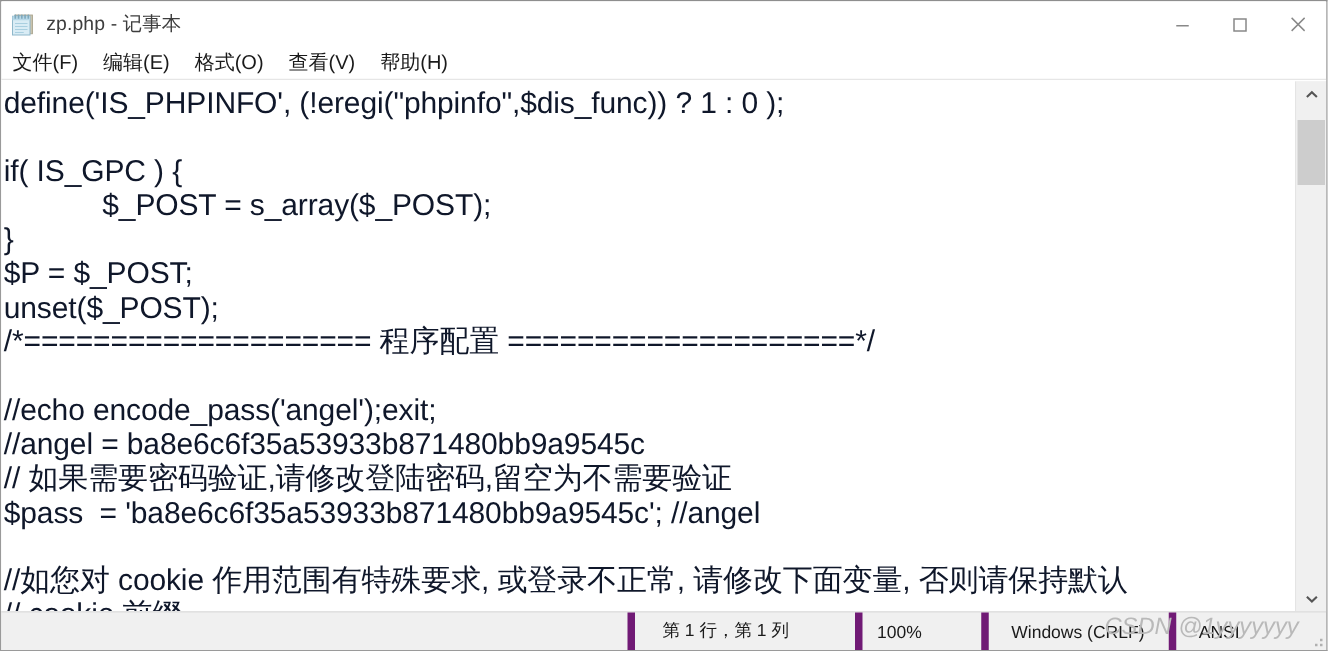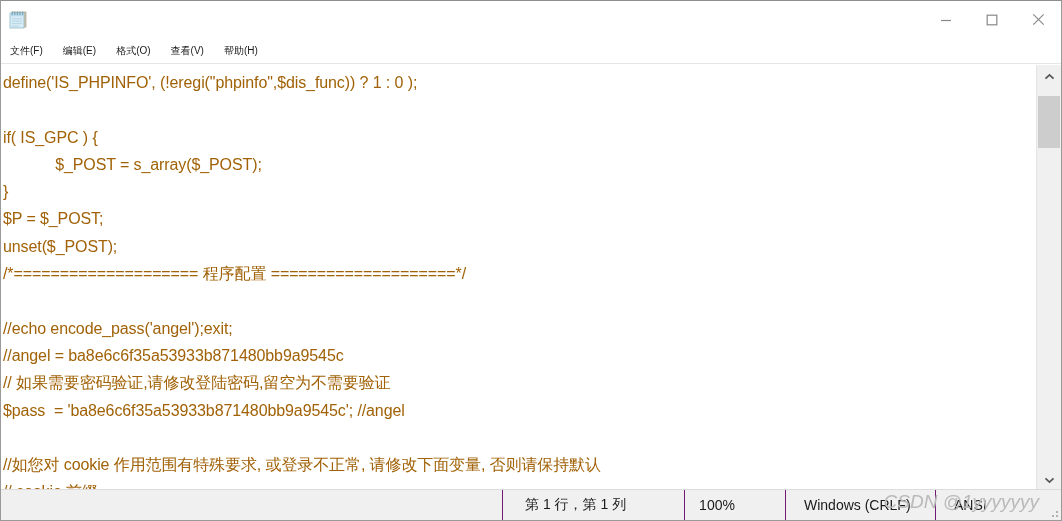--- a/index.html
+++ b/index.html
@@ -77,21 +77,21 @@
   #menubar {
     height: 25px;
     min-height: 25px;
     background: #ffffff;
     display: flex;
     align-items: center;
     padding-left: 9px;
     border-bottom: 1px solid #e6e6e6;
   }
   .menu-item {
-    font-size: 10px;
+    font-size: 16px;
     color: #1a1a1a;
     padding: 0 9px 0 0;
     margin-right: 11px;
     white-space: nowrap;
     line-height: 25px;
   }
 
   
   #editor-area {
     flex: 1 1 auto;
@@ -103,23 +103,23 @@
   }
   #text-pane {
     flex: 1 1 auto;
     background: #ffffff;
     overflow: hidden;
     padding: 0;
     position: relative;
   }
   #code {
     font-family: "Liberation Sans", "DejaVu Sans", sans-serif;
-    font-size: 16px;
+    font-size: 24px;
     line-height: 27.3px;
-    color: #a16207;
+    color: #0f172a;
     white-space: pre;
     padding: 4px 0 0 2px;
     margin: 0;
     letter-spacing: -0.1px;
   }
   .codeline {
     height: 27.3px;
     white-space: pre;
   }
 
@@ -164,21 +164,21 @@
     display: flex;
     align-items: stretch;
     position: relative;
     font-size: 14px;
     color: #1a1a1a;
   }
   #status-spacer { flex: 1 1 auto; }
   .status-cell {
     display: flex;
     align-items: center;
-    border-left: 1px solid #701a75;
+    border-left: 6px solid #701a75;
     white-space: nowrap;
     box-sizing: border-box;
   }
   #status-pos     { width: 170px; padding-left: 22px; }
   #status-zoom    { width: 65px;  justify-content: center; margin-left: 12px; }
   #status-eol     { width: 150px; padding-left: 18px; margin-left: 36px; }
   #status-enc     { width: 126px; padding-left: 18px; }
 
   #watermark {
     position: absolute;
@@ -224,20 +224,21 @@
             <rect x="14.0" y="2.6" width="1.3" height="3.4" rx="0.5"></rect>
           </g>
           <g stroke="#a9cfe0" stroke-width="0.8">
             <line x1="4" y1="9.8" x2="14" y2="9.8"></line>
             <line x1="4" y1="12.2" x2="14" y2="12.2"></line>
             <line x1="4" y1="14.6" x2="14" y2="14.6"></line>
             <line x1="4" y1="17.0" x2="11" y2="17.0"></line>
           </g>
         </svg>
       </span>
+      <span id="title-text">zp.php - 记事本</span>
     </div>
 
     <div id="window-controls">
       <div class="winbtn">
         <span>
           <svg width="12" height="12" viewBox="0 0 12 12">
             <line x1="1" y1="6.5" x2="11" y2="6.5" stroke="#888888" stroke-width="1.2"></line>
           </svg>
         </span>
       </div>

